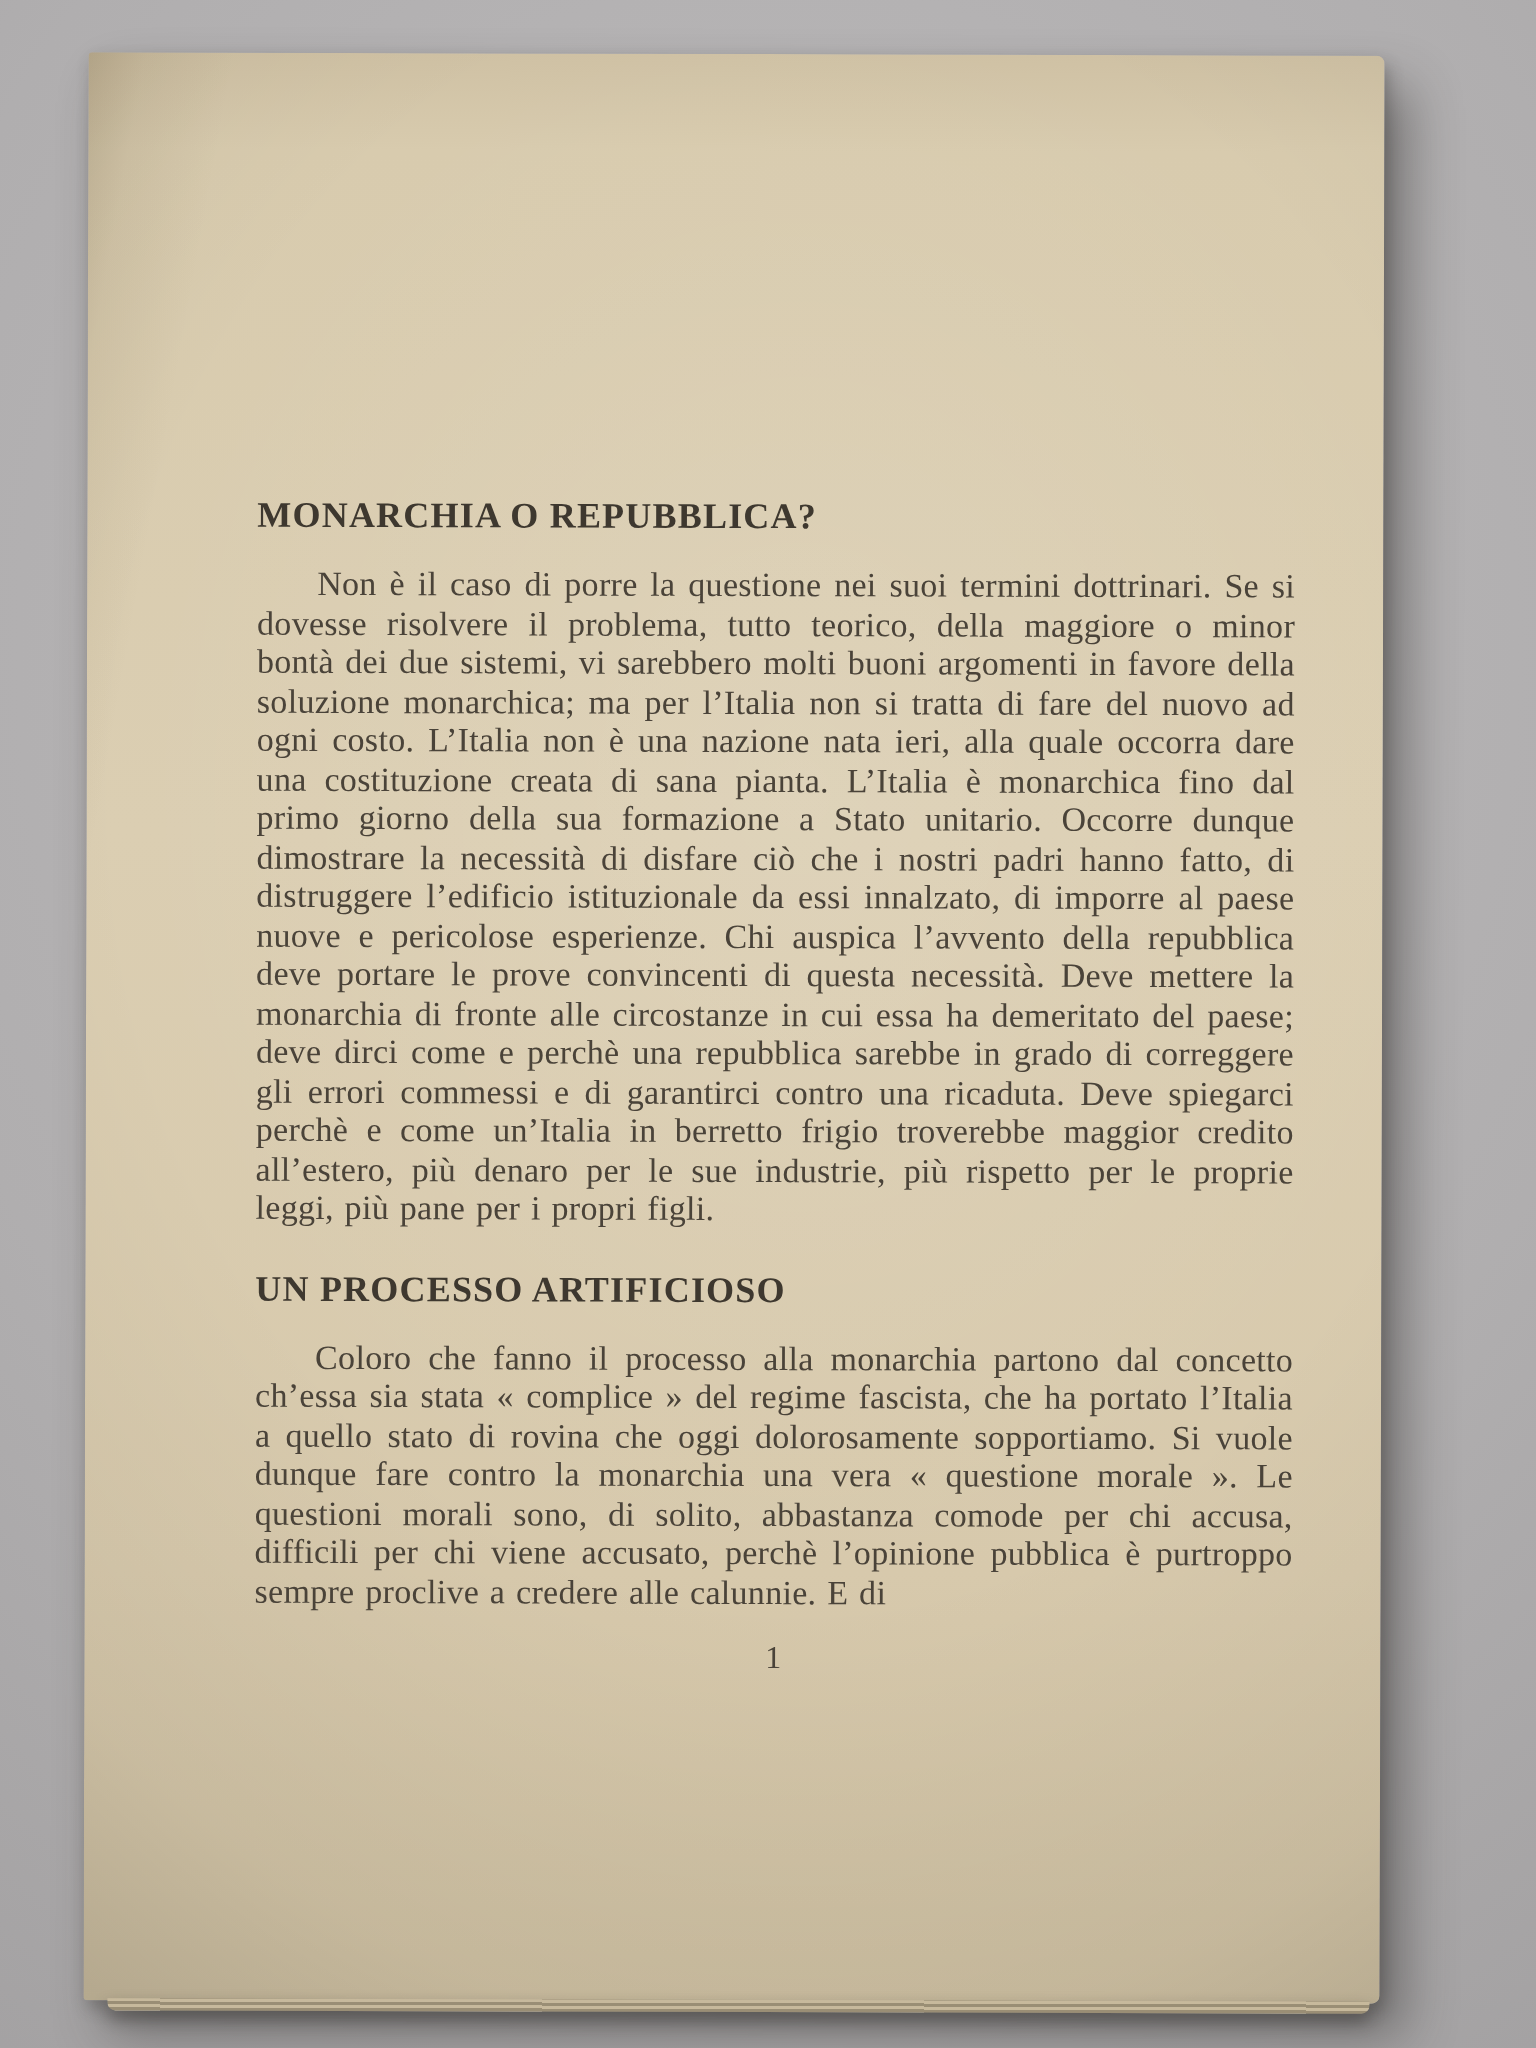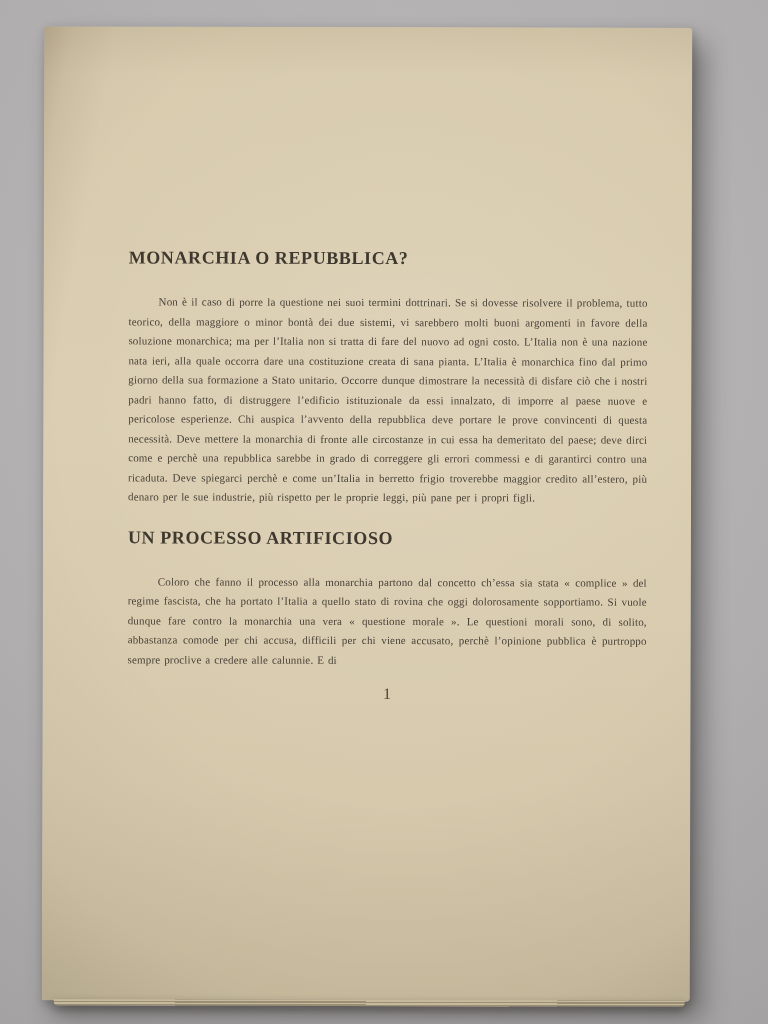--- a/index.html
+++ b/index.html
@@ -81,22 +81,22 @@
     font-weight: bold;
     letter-spacing: 0.6px;
     color: #3e382f;
   }
 
   .section-heading.second {
     margin-top: 20px;
   }
 
   .section-body {
-    margin-top: 25px;
-    font-size: 11px;
+    margin-top: 15px;
+    font-size: 17px;
     line-height: 19.5px;
     text-align: justify;
     text-indent: 30px;
     letter-spacing: 0.15px;
     word-spacing: 1px;
     color: #4a4339;
   }
 
   .page-number {
     margin-top: 15px;

